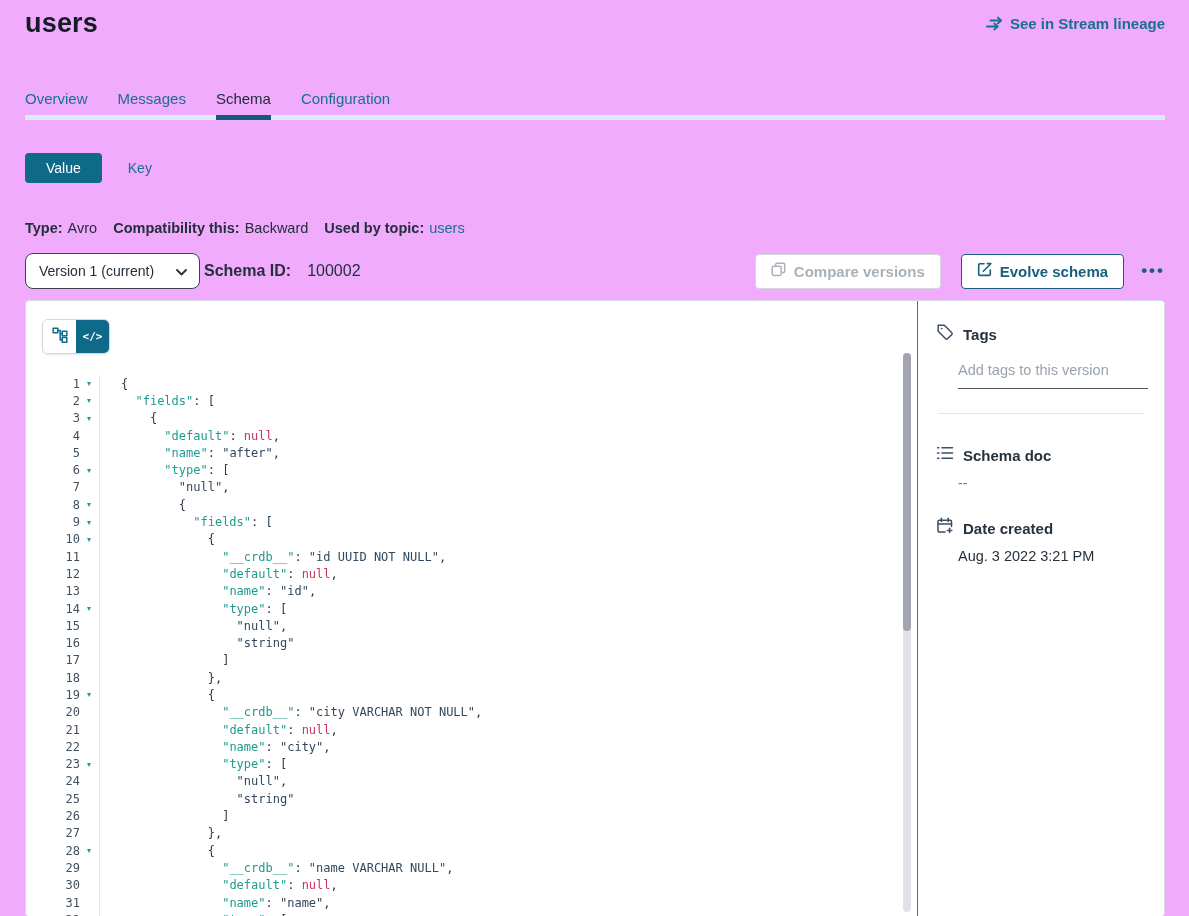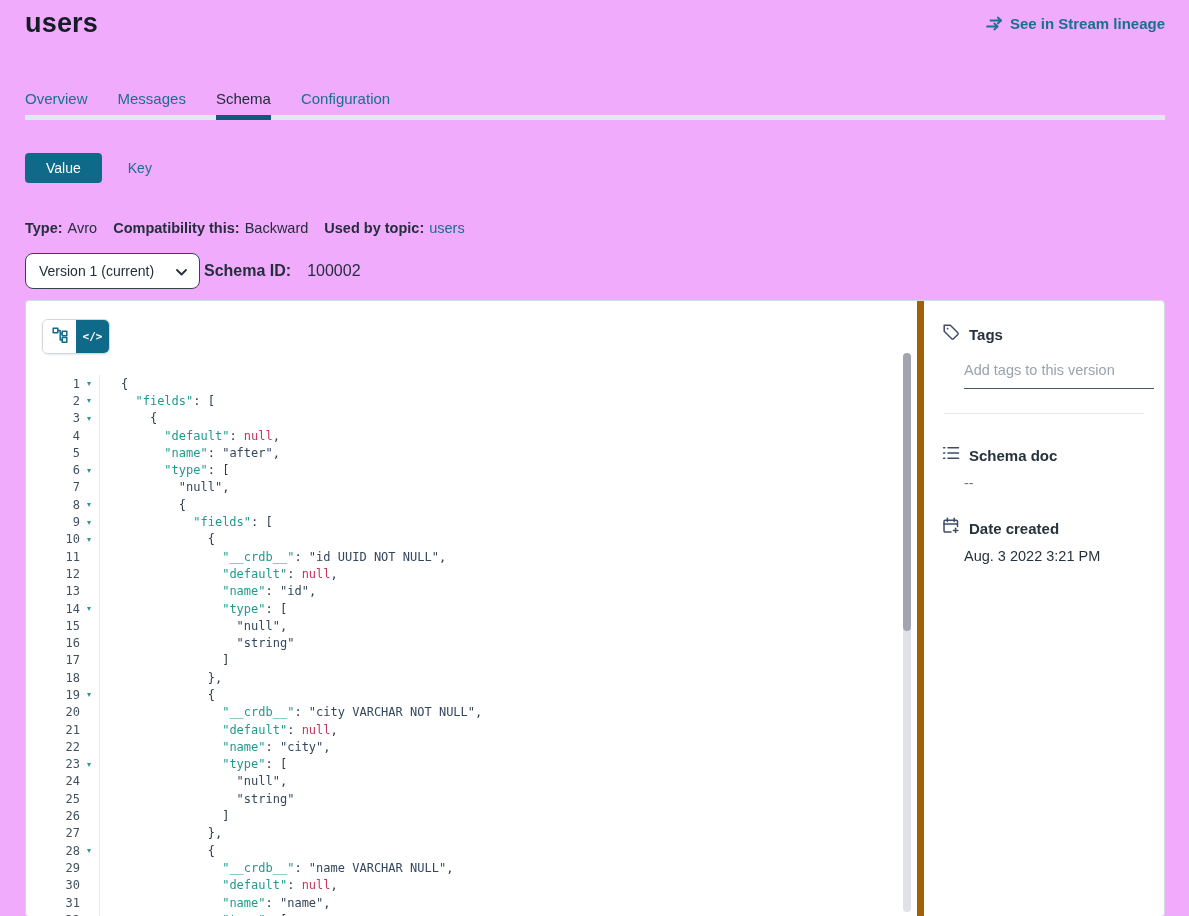--- a/index.html
+++ b/index.html
@@ -61,21 +61,21 @@
   .ln-arrow{width:18px;text-align:center;color:#2a93a8;font-size:8px;font-family:"Liberation Sans",sans-serif;cursor:pointer;}
   .code-text{white-space:pre;padding-left:21px;color:var(--code-punct);}
   .tk-t{color:var(--code-punct);}
   .tk-k{color:var(--code-key);}
   .tk-s{color:var(--code-string);}
   .tk-x{color:var(--code-null);}
 
   .code-scrollbar{position:absolute;top:52px;bottom:4px;right:6px;width:8px;border-radius:4px;background:var(--scrollbar-track);}
   .code-scroll-thumb{position:absolute;top:0;left:0;width:8px;height:278px;border-radius:4px;background:var(--scrollbar-thumb);cursor:pointer;}
 
-  .sidebar{width:247px;border-left:7px solid #a16207;padding:22px 18px 0 18px;}
+  .sidebar{width:247px;border-left:1px solid #a16207;padding:22px 18px 0 18px;}
   .side-header{display:flex;align-items:center;gap:9px;color:#26323d;}
   .side-header svg{flex:none;color:#3f4c66;}
   .side-title{font-size:15px;font-weight:700;}
   .side-body{margin-left:22px;}
   .tags-input-wrap{margin-top:16px;width:190px;border-bottom:1px solid #4a5560;padding-bottom:9px;}
   .tags-input{border:none;outline:none;width:100%;font-size:14.5px;font-family:inherit;color:var(--text-dark);}
   .tags-input::placeholder{color:#9aa2ac;}
   .side-divider{border:none;border-top:1px solid #e5e7ea;margin:24px 2px 0 2px;}
   .sec-schema-doc{margin-top:30px;}
   .sec-date{margin-top:26px;}
@@ -133,20 +133,42 @@
       <span>Version 1 (current)</span>
       <span>
         <svg width="11" height="7" viewBox="0 0 11 7" fill="none" stroke="#232f3b" stroke-width="1.8" stroke-linecap="round" stroke-linejoin="round">
             <path d="M1 1l4.5 4.5L10 1"></path>
           </svg>
       </span>
     </div>
     <div class="schema-id">
       <b>Schema ID:</b>
       <span>100002</span>
+    </div>
+    <div class="vr-right">
+      <button class="btn btn-disabled">
+        <span>
+          <svg width="15" height="15" viewBox="0 0 15 15" fill="none" stroke="currentColor" stroke-width="1.5" stroke-linejoin="round">
+            <rect x="1.2" y="4.3" width="9" height="9.2" rx="1.4"></rect>
+              <path d="M4.6 4.3V2.6a1.3 1.3 0 0 1 1.3-1.3h6.5a1.3 1.3 0 0 1 1.3 1.3v6.6a1.3 1.3 0 0 1-1.3 1.3h-1.9"></path>
+          </svg>
+        </span>
+        <span>Compare versions</span>
+      </button>
+      <button class="btn btn-primary">
+        <span>
+          <svg width="15" height="15" viewBox="0 0 15 15" fill="none" stroke="currentColor" stroke-width="1.6" stroke-linecap="round" stroke-linejoin="round">
+            <path d="M13.3 8v4.2a1.2 1.2 0 0 1-1.2 1.2H2.9a1.2 1.2 0 0 1-1.2-1.2V3a1.2 1.2 0 0 1 1.2-1.2H7"></path>
+            <path d="M6.3 9.2l7-7"></path>
+              <path d="M10.3 1.6h3.6"></path>
+          </svg>
+        </span>
+        <span>Evolve schema</span>
+      </button>
+      <span class="more-dots">•••</span>
     </div>
   </div>
 
   <div class="panel">
 
     <div class="code-pane">
       <div class="view-toggle">
         <button class="vt-btn vt-tree">
           <span>
             <svg width="16" height="16" viewBox="0 0 16 16" fill="none" stroke="currentColor" stroke-width="1.5" stroke-linejoin="round">

